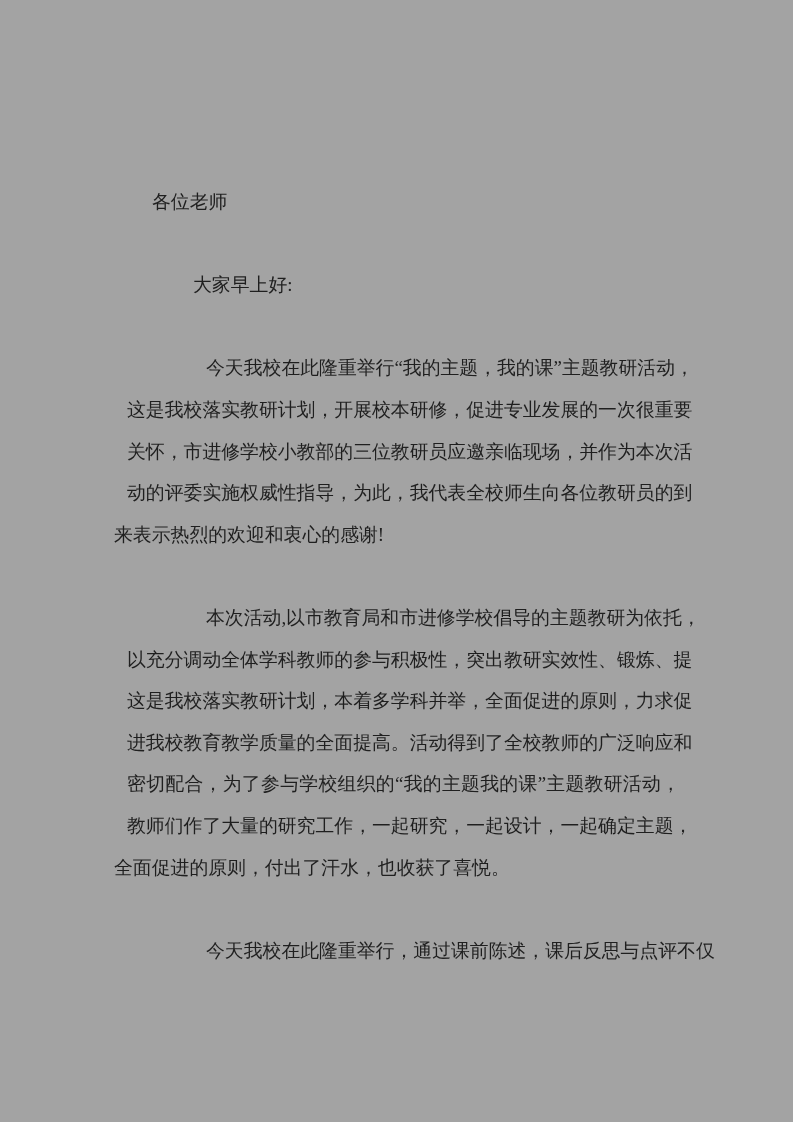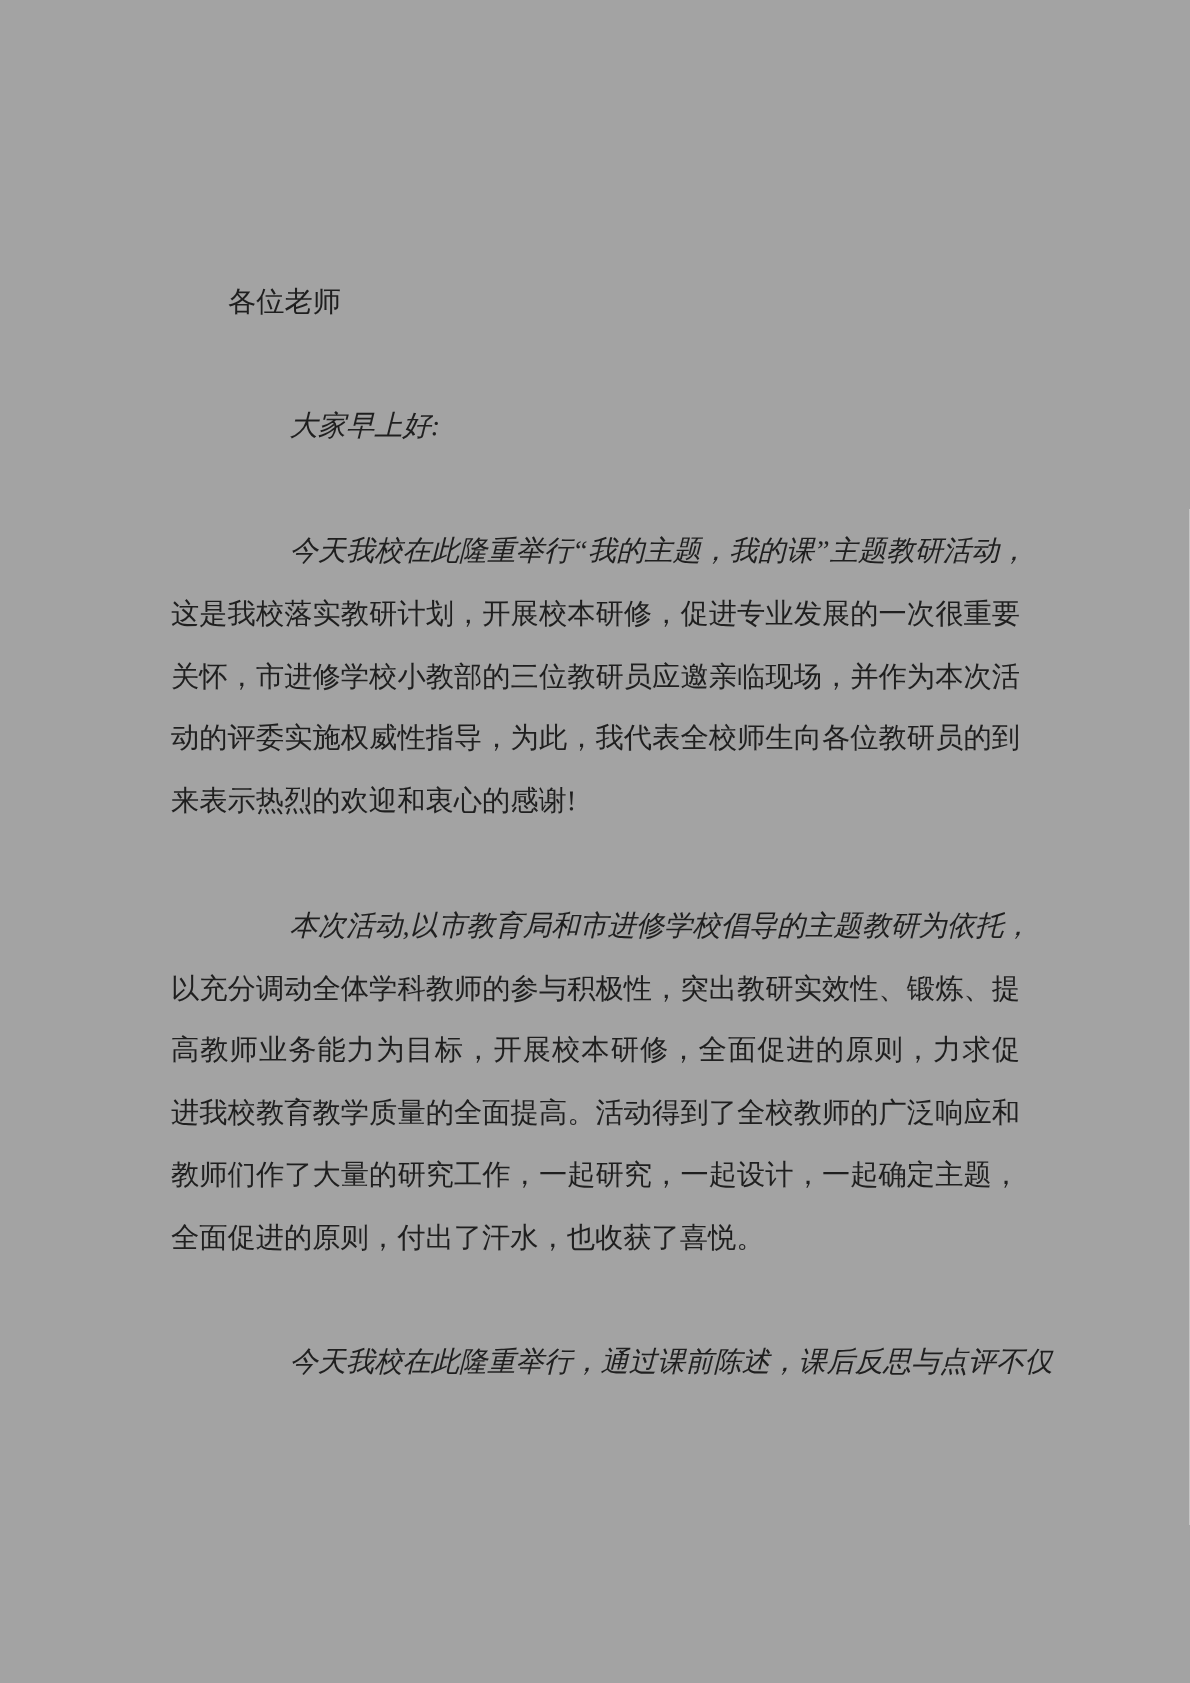--- a/index.html
+++ b/index.html
@@ -26,26 +26,27 @@
   }
   .line {
     height: 41.6px;
     line-height: 41.6px;
     white-space: nowrap;
   }
   
   .line.full {
     text-align: justify;
     text-align-last: justify;
+    margin-left: 13px;
   }
   .blank-line {
     height: 41.6px;
   }
   .indent-2 { padding-left: 38px; }
-  .indent-4 { padding-left: 79px; font-style: italic; }
+  .indent-4 { padding-left: 79px; }
 </style>
 </head>
 <body>
 
 <div class="page">
   <div class="content">
     <div class="line indent-2">各位老师</div>
     <div class="blank-line"></div>
     <div class="line indent-4">大家早上好:</div>
     <div class="blank-line"></div>
@@ -54,22 +55,23 @@
           <div class="line indent-4 full">今天我校在此隆重举行“我的主题，我的课”主题教研活动，</div>
           <div class="line full">这是我校落实教研计划，开展校本研修，促进专业发展的一次很重要</div>
           <div class="line full">关怀，市进修学校小教部的三位教研员应邀亲临现场，并作为本次活</div>
           <div class="line full">动的评委实施权威性指导，为此，我代表全校师生向各位教研员的到</div>
           <div class="line">来表示热烈的欢迎和衷心的感谢!</div>
         </div>
         <div class="blank-line"></div>
         <div>
           <div class="line indent-4 full">本次活动,以市教育局和市进修学校倡导的主题教研为依托，</div>
           <div class="line full">以充分调动全体学科教师的参与积极性，突出教研实效性、锻炼、提</div>
-          <div class="line full">高教师业务能力为目标，开展校本研修，全面促进的原则，力求促</div>
+          <div class="line full">这是我校落实教研计划，本着多学科并举，全面促进的原则，力求促</div>
           <div class="line full">进我校教育教学质量的全面提高。活动得到了全校教师的广泛响应和</div>
+          <div class="line full">密切配合，为了参与学校组织的“我的主题我的课”主题教研活动，</div>
           <div class="line full">教师们作了大量的研究工作，一起研究，一起设计，一起确定主题，</div>
           <div class="line">全面促进的原则，付出了汗水，也收获了喜悦。</div>
         </div>
         <div class="blank-line"></div>
         <div>
           <div class="line indent-4 full">今天我校在此隆重举行，通过课前陈述，课后反思与点评不仅</div>
         </div>
       </div>
   </div>
 </div>

